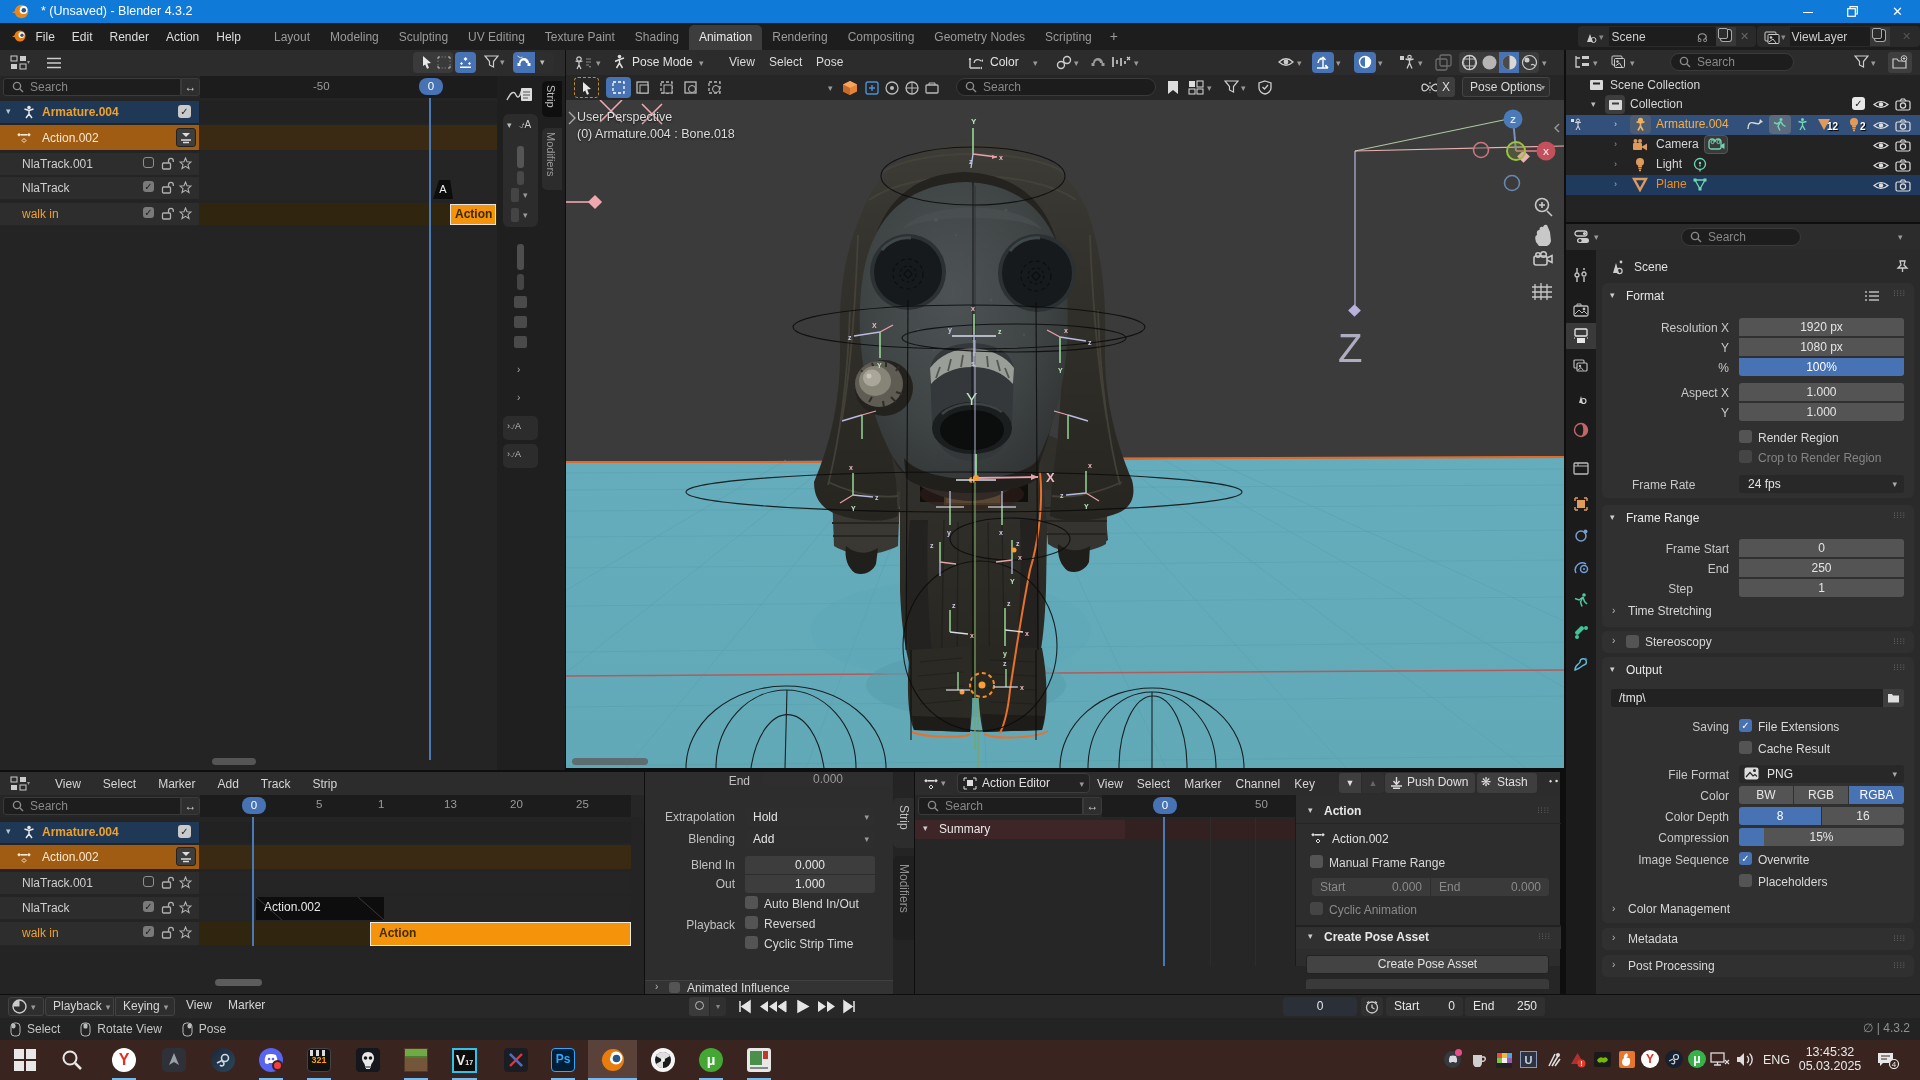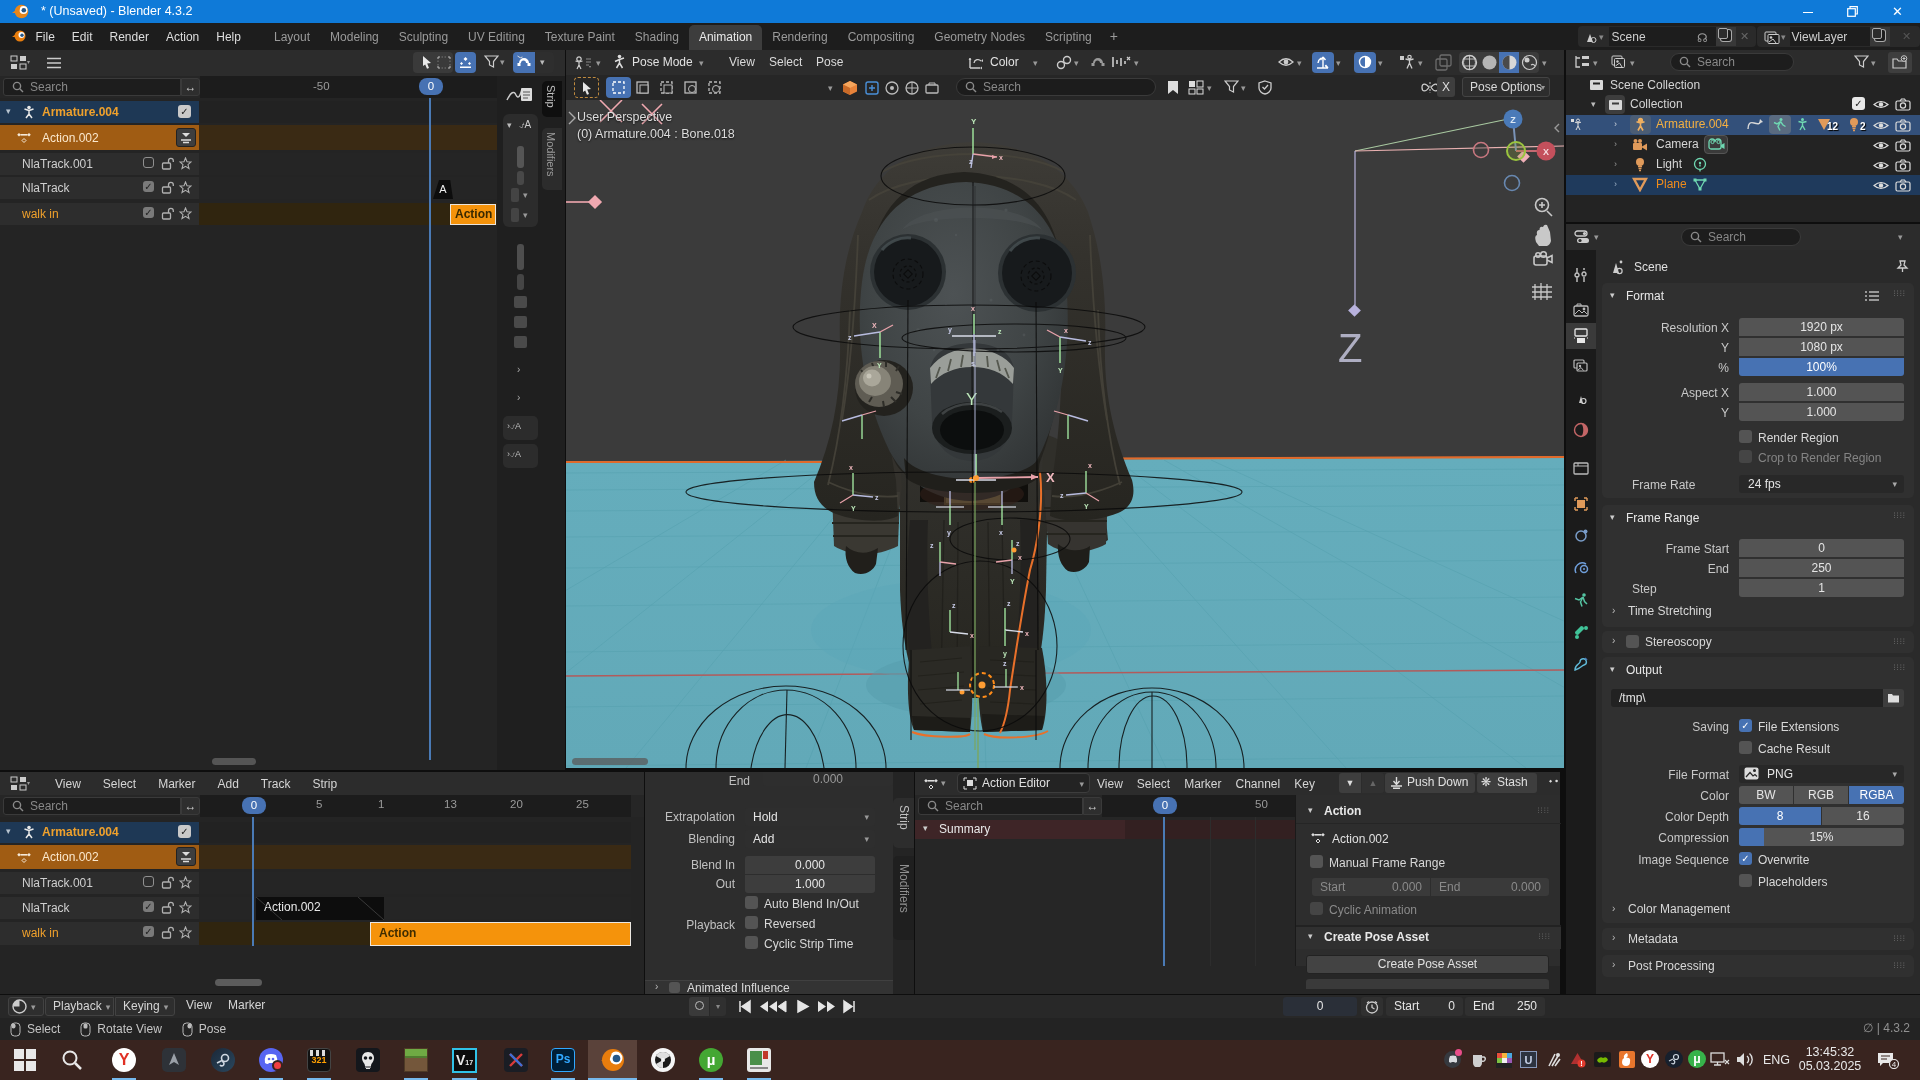--- a/index.html
+++ b/index.html
@@ -1111,21 +1111,21 @@
       </div>
 
       <div class="abs" style="left:6px;top:255px;width:312px;height:122px;background:#303030;border-radius:5px;">
         <span class="abs" style="left:8px;top:7px;color:#ccc;font-size:9px;">▾</span>
         <span class="abs" style="left:24px;top:6px;color:#e8e8e8;">Frame Range</span>
         <span class="abs" style="right:8px;top:4px;color:#707070;font-size:8px;letter-spacing:1px;">⁝⁝⁝⁝</span>
         <span class="abs" style="left:30px;top:37px;width:97px;text-align:right;color:#c8c8c8;">Frame Start</span>
         <div class="field abs" style="left:137px;top:34px;width:165px;border-radius:3px 3px 0 0;">0</div>
         <span class="abs" style="left:30px;top:57px;width:97px;text-align:right;color:#c8c8c8;">End</span>
         <div class="field abs" style="left:137px;top:54px;width:165px;border-radius:0;">250</div>
-        <span class="abs" style="left:30px;top:77px;width:97px;text-align:left;color:#c8c8c8;">Step</span>
+        <span class="abs" style="left:30px;top:77px;width:97px;text-align:center;color:#c8c8c8;">Step</span>
         <div class="field abs" style="left:137px;top:74px;width:165px;border-radius:0 0 3px 3px;">1</div>
         <span class="abs" style="left:10px;top:100px;color:#bbb;font-size:10px;">›</span>
         <span class="abs" style="left:26px;top:99px;color:#d8d8d8;">Time Stretching</span>
       </div>
 
       <div class="abs" style="left:6px;top:381px;width:312px;height:22px;background:#303030;border-radius:5px;">
         <span class="abs" style="left:10px;top:4px;color:#bbb;font-size:10px;">›</span>
         <span class="chk abs" style="left:24px;top:4px;"></span>
         <span class="abs" style="left:43px;top:4px;color:#d8d8d8;">Stereoscopy</span>
         <span class="abs" style="right:8px;top:4px;color:#707070;font-size:8px;letter-spacing:1px;">⁝⁝⁝⁝</span>

